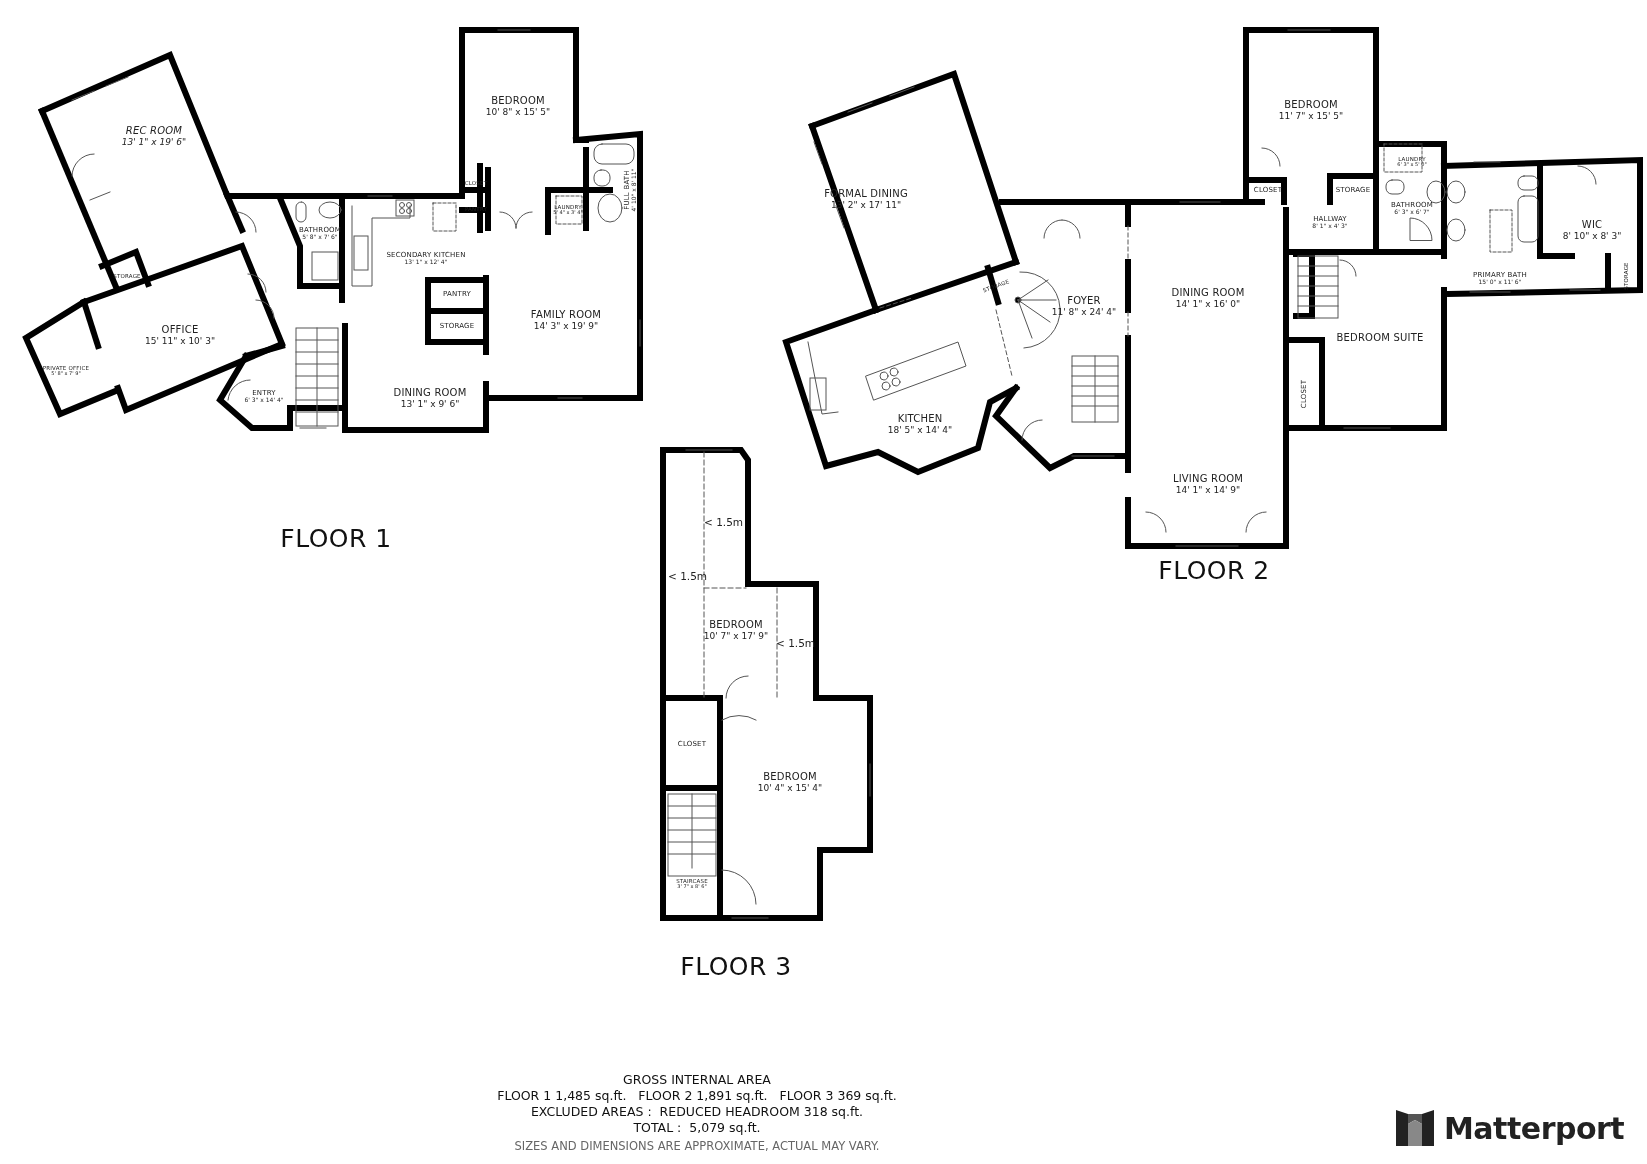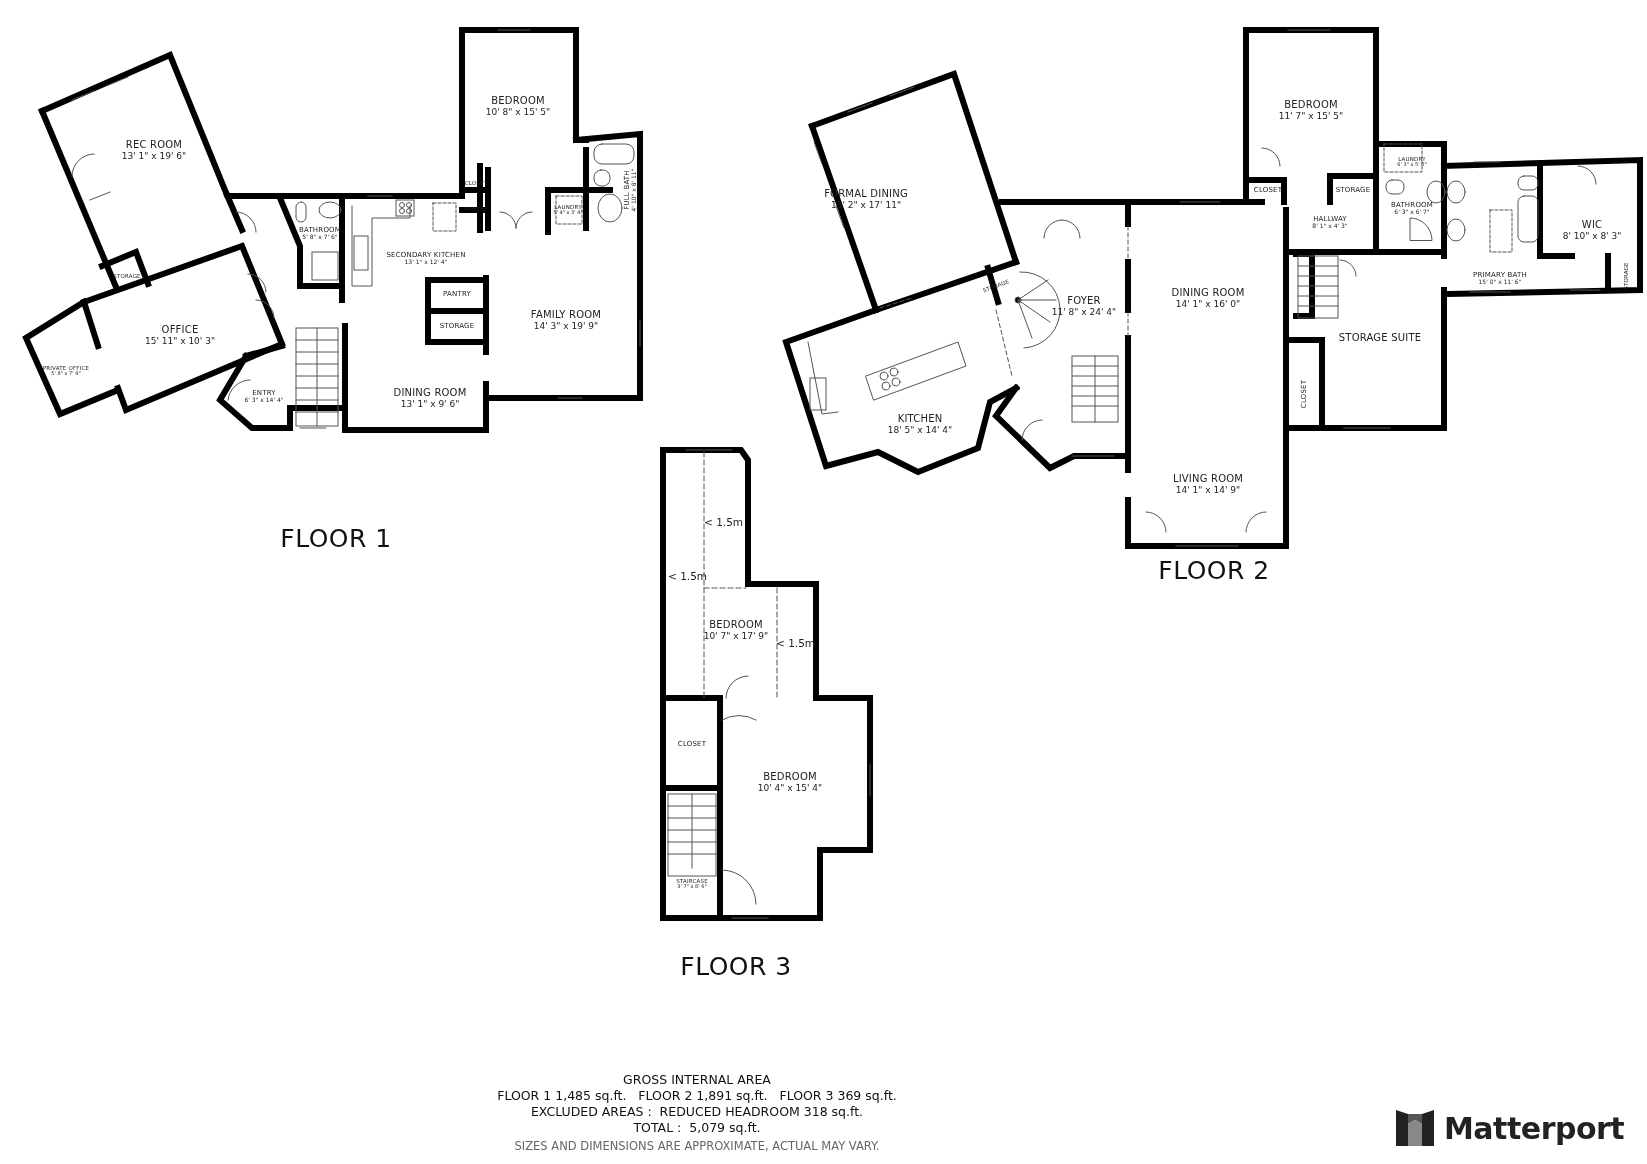--- a/index.html
+++ b/index.html
@@ -249,21 +249,21 @@
         <line x1="668" y1="842" x2="716" y2="842"></line>
       <line x1="668" y1="854" x2="716" y2="854"></line>
         <line x1="692" y1="794" x2="692" y2="868"></line>
       <line x1="686" y1="450" x2="732" y2="450"></line>
       <line x1="732" y1="918" x2="768" y2="918"></line>
       <line x1="870" y1="764" x2="870" y2="796"></line>
     </g>
   </g>
 </svg>
 
-<div class="lbl" style="left:154px;top:150px;transform:translate(-50%,-50%) rotate(0deg);">
+<div class="lbl" style="left:154px;top:136px;transform:translate(-50%,-50%) rotate(0deg);font-style:italic;">
     <span class="n">REC ROOM</span>
     <span class="d">13' 1" x 19' 6"</span>
   </div>
 <div class="lbl xs" style="left:127px;top:276px;">
     <span class="n">STORAGE</span>
   </div>
 <div class="lbl" style="left:180px;top:335px;">
     <span class="n">OFFICE</span>
     <span class="d">15' 11" x 10' 3"</span>
   </div>
@@ -366,21 +366,21 @@
     <span class="d">15' 0" x 11' 6"</span>
   </div>
 <div class="lbl" style="left:1592px;top:230px;">
     <span class="n">WIC</span>
     <span class="d">8' 10" x 8' 3"</span>
   </div>
 <div class="lbl xs vert" style="left:1626px;top:276px;">
     <span class="n">STORAGE</span>
   </div>
 <div class="lbl" style="left:1380px;top:338px;">
-    <span class="n">STORAGE SUITE</span>
+    <span class="n">BEDROOM SUITE</span>
   </div>
 <div class="lbl sm vert" style="left:1304px;top:394px;">
     <span class="n">CLOSET</span>
   </div>
 
 <div class="lbl" style="left:736px;top:630px;">
     <span class="n">BEDROOM</span>
     <span class="d">10' 7" x 17' 9"</span>
   </div>
 <div class="lbl sm" style="left:692px;top:744px;">

